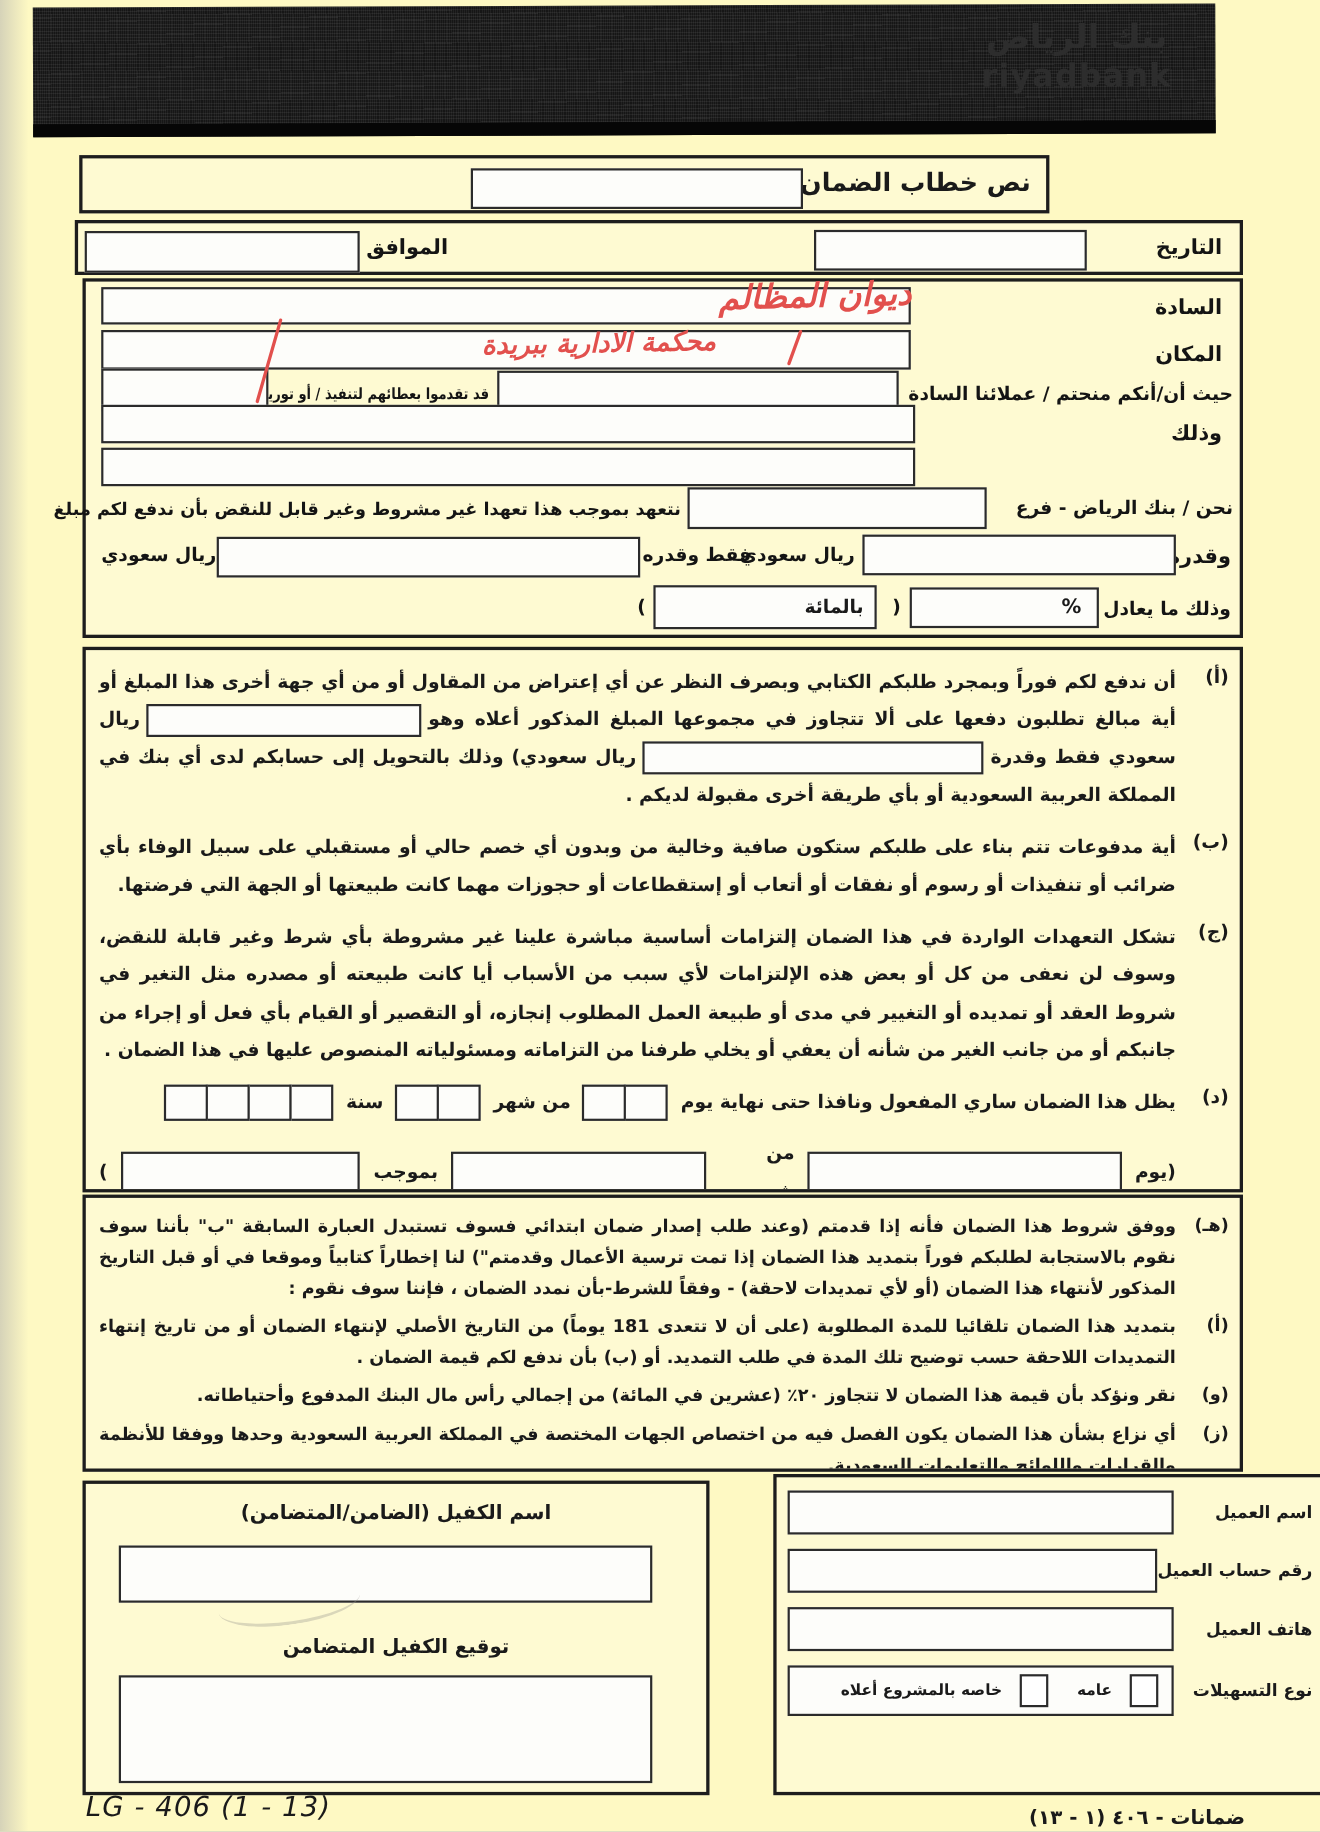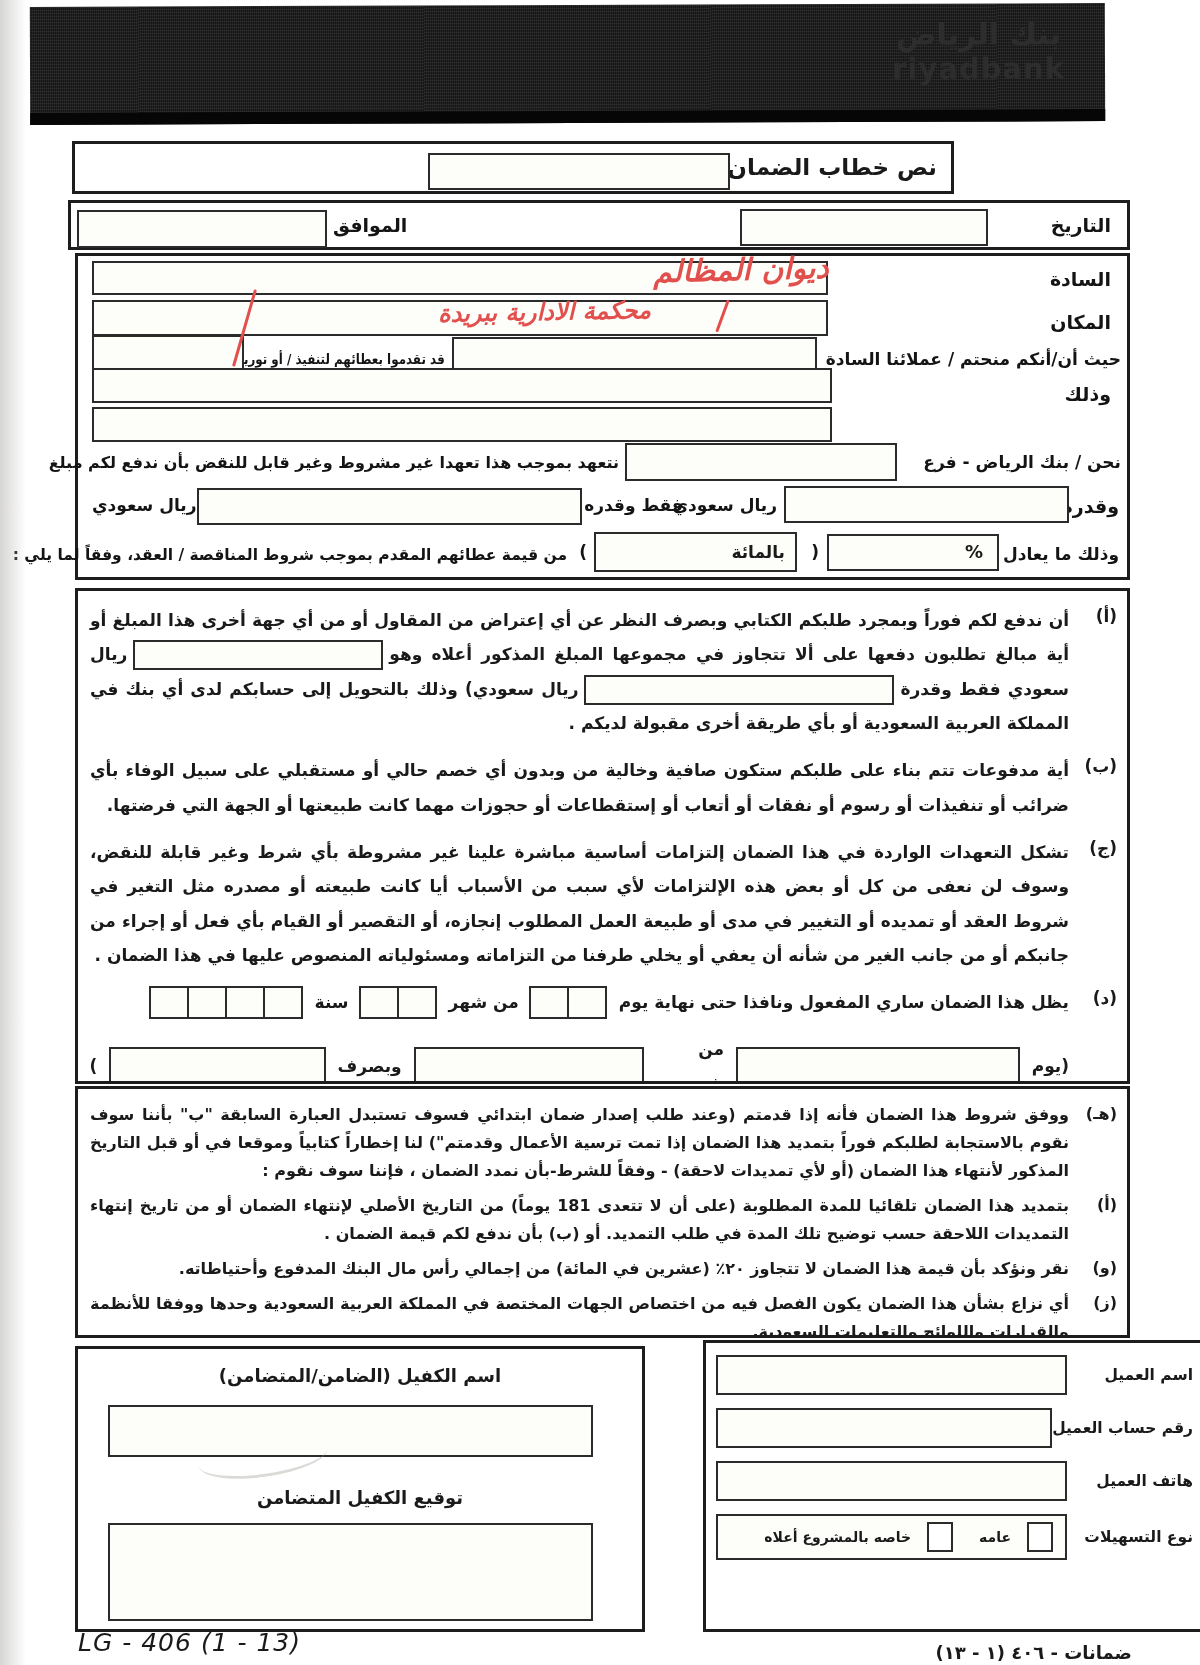--- a/index.html
+++ b/index.html
@@ -1,20 +1,20 @@
 <!DOCTYPE html>
 <html lang="ar"><head>
 <meta charset="utf-8">
 <style>
   * { margin:0; padding:0; box-sizing:border-box; }
   html,body { background:#c8c7c3; }
   body { font-family:"DejaVu Sans", sans-serif; color:#1a1a1a; }
   .page {
     position:relative; width:1200px; height:1665px; margin:0 auto;
-    background:#ffffff; overflow:hidden; direction:rtl;
+    background:#fef9c3; overflow:hidden; direction:rtl;
   }
   .page::before{
     content:""; position:absolute; left:0; top:0; bottom:0; width:26px;
     background:linear-gradient(90deg,#b5b4b0,rgba(245,244,239,0)); opacity:.55; z-index:5; pointer-events:none;
   }
   
   .banner{
     position:absolute; left:30px; top:5px; width:1075px; height:118px;
     background-color:#161616;
     background-image:
@@ -121,21 +121,20 @@
 
     <span class="txt" style="right:8px; top:288px;">وذلك ما يعادل</span>
     <div class="inbox" style="right:128px; top:278px; width:172px; height:37px;">
       <span style="position:absolute; right:14px; top:5px; font-weight:bold; font-size:18px;">%</span>
     </div>
     <span class="txt" style="right:308px; top:286px;">(</span>
     <div class="inbox" style="right:330px; top:276px; width:203px; height:40px;">
       <span style="position:absolute; right:10px; top:8px; font-weight:bold; font-size:17px;">بالمائة</span>
     </div>
     <span class="txt" style="right:540px; top:286px;">)</span>
-    <span class="txt" style="right:560px; top:290px; font-size:15.5px;">من قيمة عطائهم المقدم بموجب شروط المناقصة / العقد، وفقاً لما يلي :</span>
   </div>
 
   <div class="sect clauses" style="left:75px; top:588px; width:1055px; height:496px;">
     <div class="clause">
       <span class="cid">(أ)</span>
       <p class="ctxt"><span>أن ندفع لكم فوراً وبمجرد طلبكم الكتابي وبصرف النظر عن أي إعتراض من المقاول أو من أي جهة أخرى هذا المبلغ أو أية مبالغ تطلبون دفعها على ألا تتجاوز في مجموعها المبلغ المذكور أعلاه وهو</span><span class="ibox" style="width:250px;"></span><span>ريال سعودي</span> <span>فقط وقدرة</span><span class="ibox" style="width:310px;"></span><span>ريال سعودي) وذلك بالتحويل إلى حسابكم لدى أي بنك في المملكة العربية السعودية أو بأي طريقة أخرى مقبولة لديكم .</span></p>
     </div>
     <div class="clause">
       <span class="cid">(ب)</span>
       <p class="ctxt">أية مدفوعات تتم بناء على طلبكم ستكون صافية وخالية من وبدون أي خصم حالي أو مستقبلي على سبيل الوفاء بأي ضرائب أو تنفيذات أو رسوم أو نفقات أو أتعاب أو إستقطاعات أو حجوزات مهما كانت طبيعتها أو الجهة التي فرضتها.</p>
@@ -164,21 +163,21 @@
               <i></i>
               <i></i>
               <i></i>
             </span>
         </div>
         <div class="drow">
           <span>(يوم</span>
           <span class="wbox" style="width:295px;"></span>
           <span>من شهر</span>
           <span class="wbox" style="width:240px;"></span>
-          <span>وبصرف</span>
+          <span>بموجب</span>
           <span class="wbox" style="width:225px;"></span>
           <span>)</span>
         </div>
       </div>
     </div>
   </div>
 
   <div class="sect clauses cb" style="left:75px; top:1086px; width:1055px; height:252px;">
     <div class="clause">
       <span class="cid">(هـ)</span>

